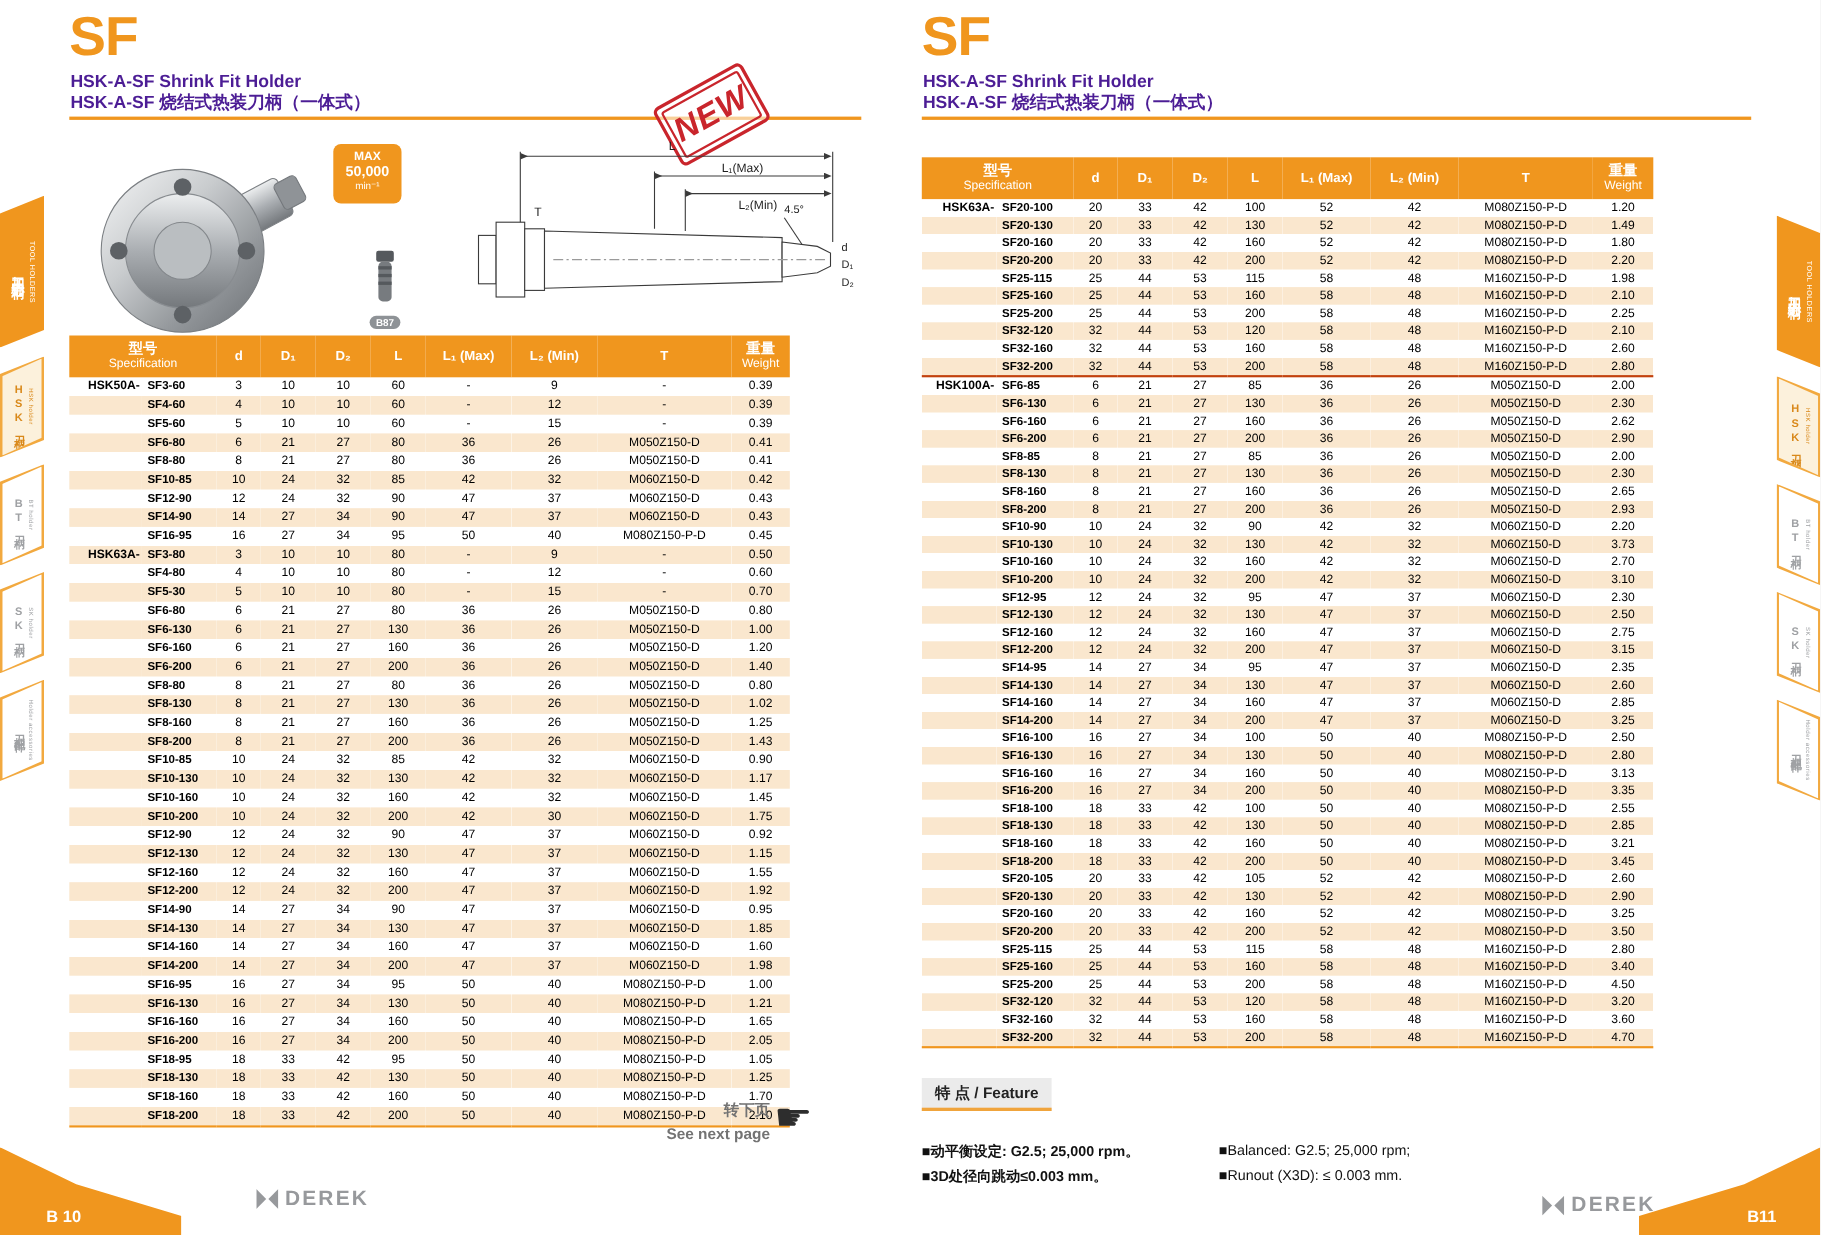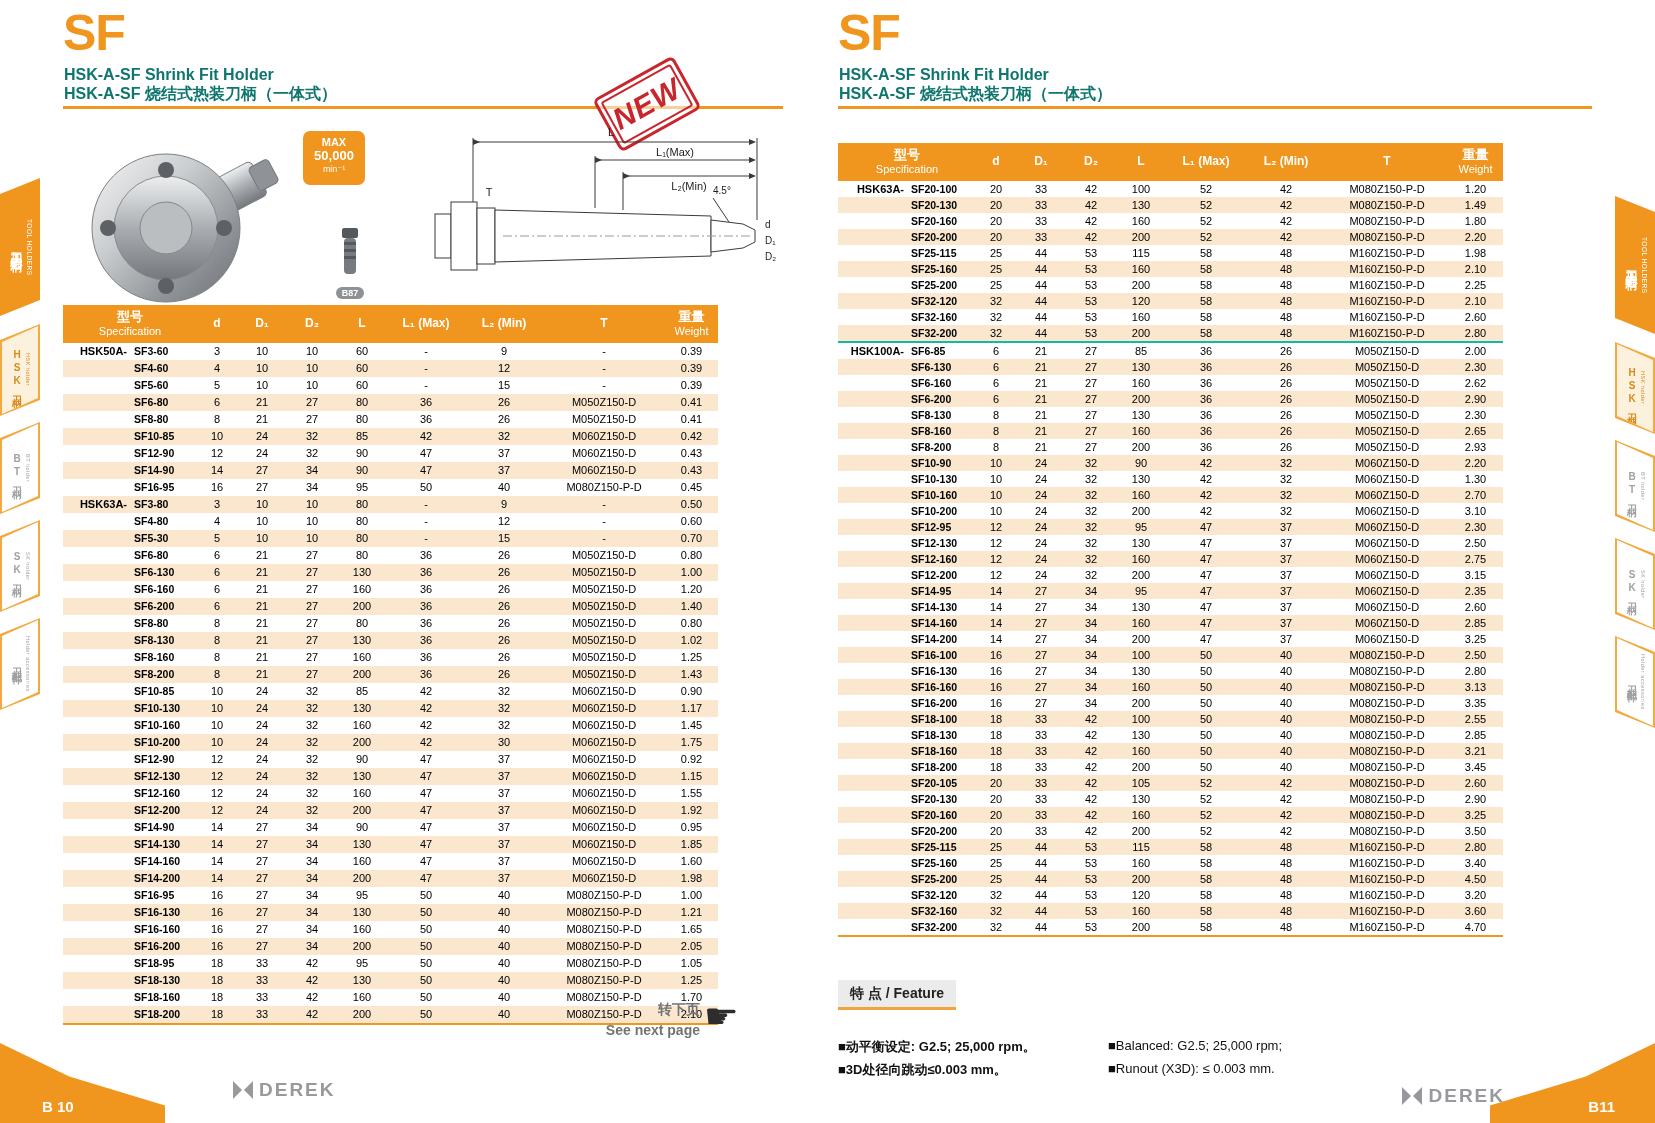--- a/index.html
+++ b/index.html
@@ -1,21 +1,21 @@
 <!DOCTYPE html>
 <html><head>
 <meta charset="utf-8">
 <style>
   * { margin:0; padding:0; box-sizing:border-box; }
   body { background:#e8e8e8; font-family:"Liberation Sans","DejaVu Sans",sans-serif; }
   .canvas { position:relative; width:1655px; height:1123px; background:#ffffff; overflow:hidden; }
 
   
   .page-title { position:absolute; top:8px; color:#F0961E; font-size:50px; font-weight:700; letter-spacing:-1px; line-height:1; }
-  .subtitle { position:absolute; color:#0f766e; font-size:16px; font-weight:bold; line-height:1.15; white-space:nowrap; }
+  .subtitle { position:absolute; color:#4c1d95; font-size:16px; font-weight:bold; line-height:1.15; white-space:nowrap; }
   .title-rule { position:absolute; height:3px; background:#F0961E; }
 
   
   .new-stamp { position:absolute; left:601px; top:74px; width:92px; height:60px; border:3px solid #C9252C; border-radius:6px; transform:rotate(-29deg); display:flex; align-items:center; justify-content:center; background:rgba(255,255,255,.55); }
   .new-stamp::after { content:""; position:absolute; inset:3px; border:2px solid #C9252C; border-radius:3px; }
   .new-stamp span { color:#C9252C; font-size:30px; font-weight:900; font-style:italic; letter-spacing:1px; }
 
   
   .max-badge { position:absolute; left:303px; top:131px; width:62px; height:54px; background:#F0961E; border-radius:7px; color:#fff; text-align:center; padding-top:5px; line-height:1.15; }
   .max-badge .b1 { font-size:11px; font-weight:bold; }
@@ -30,21 +30,21 @@
   .tbl { position:absolute; border-collapse:collapse; table-layout:fixed; background:#fff; border-bottom:2px solid #F0961E; }
   .tbl thead th { background:#F0961E; color:#fff; font-weight:bold; font-size:12px; height:38px; line-height:1.15; padding:0; }
   .tbl thead .cnl { font-size:13px; font-weight:bold; }
   .tbl thead .enl { font-size:11px; font-weight:normal; }
   .tbl td { text-align:center; font-size:11px; padding:0; overflow:hidden; white-space:nowrap; }
   .ltable td { height:17px; line-height:17px; }
   .rtable td { height:16px; line-height:16px; }
   .tbl tbody tr:nth-child(even) { background:#FAE7CE; }
   .tbl td:nth-child(1) { text-align:right; font-weight:bold; font-size:11px; padding-right:2px; }
   .tbl td:nth-child(2) { text-align:left; font-weight:bold; font-size:10.5px; padding-left:5px; }
-  .rtable tbody tr.group-start td { border-top:2px solid #14b8a6; }
+  .rtable tbody tr.group-start td { border-top:2px solid #c2410c; }
 
   
   .feature-title { position:absolute; left:838px; top:980px; background:#EBEBEB; color:#222; font-size:14px; font-weight:bold; padding:5px 12px 4px; border-bottom:3px solid #F0A43C; }
   .feature-line { position:absolute; font-size:13px; color:#111; white-space:nowrap; }
 
   
   .next-note { position:absolute; left:545px; top:999px; width:155px; text-align:right; font-size:14px; font-weight:bold; color:#737373; line-height:1.5; }
   .hand-icon { position:absolute; left:706px; top:996px; font-size:34px; color:#2d2d2d; transform:scaleX(1.15); }
 
   
@@ -903,20 +903,32 @@
             <td>21</td>
             <td>27</td>
             <td>200</td>
             <td>36</td>
             <td>26</td>
             <td>M050Z150-D</td>
             <td>2.90</td>
           </tr>
           <tr>
             <td></td>
+            <td>SF8-85</td>
+            <td>8</td>
+            <td>21</td>
+            <td>27</td>
+            <td>85</td>
+            <td>36</td>
+            <td>26</td>
+            <td>M050Z150-D</td>
+            <td>2.00</td>
+          </tr>
+          <tr>
+            <td></td>
             <td>SF8-130</td>
             <td>8</td>
             <td>21</td>
             <td>27</td>
             <td>130</td>
             <td>36</td>
             <td>26</td>
             <td>M050Z150-D</td>
             <td>2.30</td>
           </tr>
@@ -959,21 +971,21 @@
           <tr>
             <td></td>
             <td>SF10-130</td>
             <td>10</td>
             <td>24</td>
             <td>32</td>
             <td>130</td>
             <td>42</td>
             <td>32</td>
             <td>M060Z150-D</td>
-            <td>1.30</td>
+            <td>3.73</td>
           </tr>
           <tr>
             <td></td>
             <td>SF10-160</td>
             <td>10</td>
             <td>24</td>
             <td>32</td>
             <td>160</td>
             <td>42</td>
             <td>32</td>

